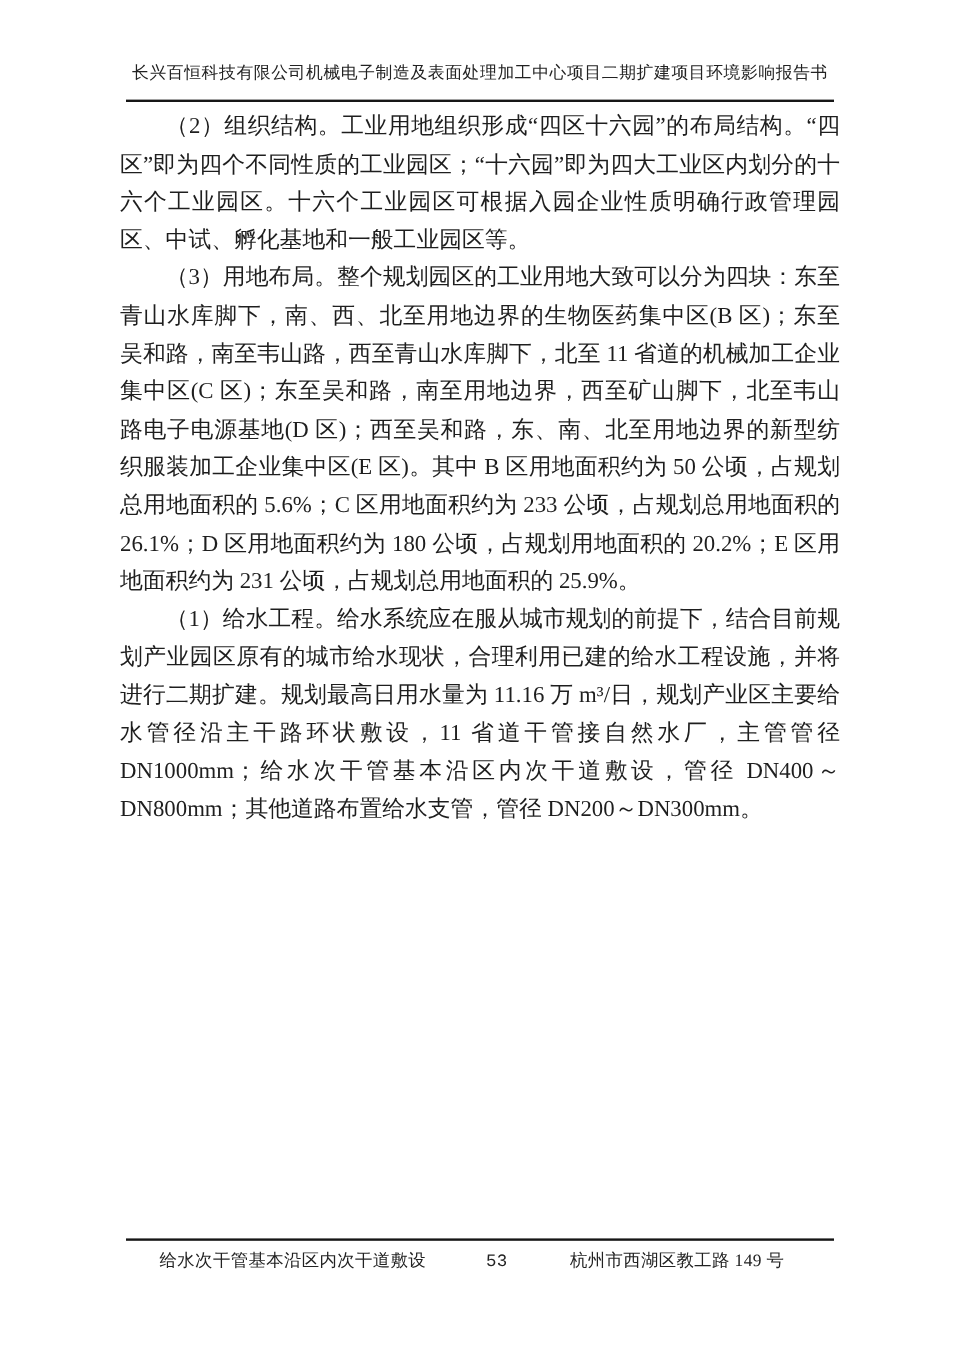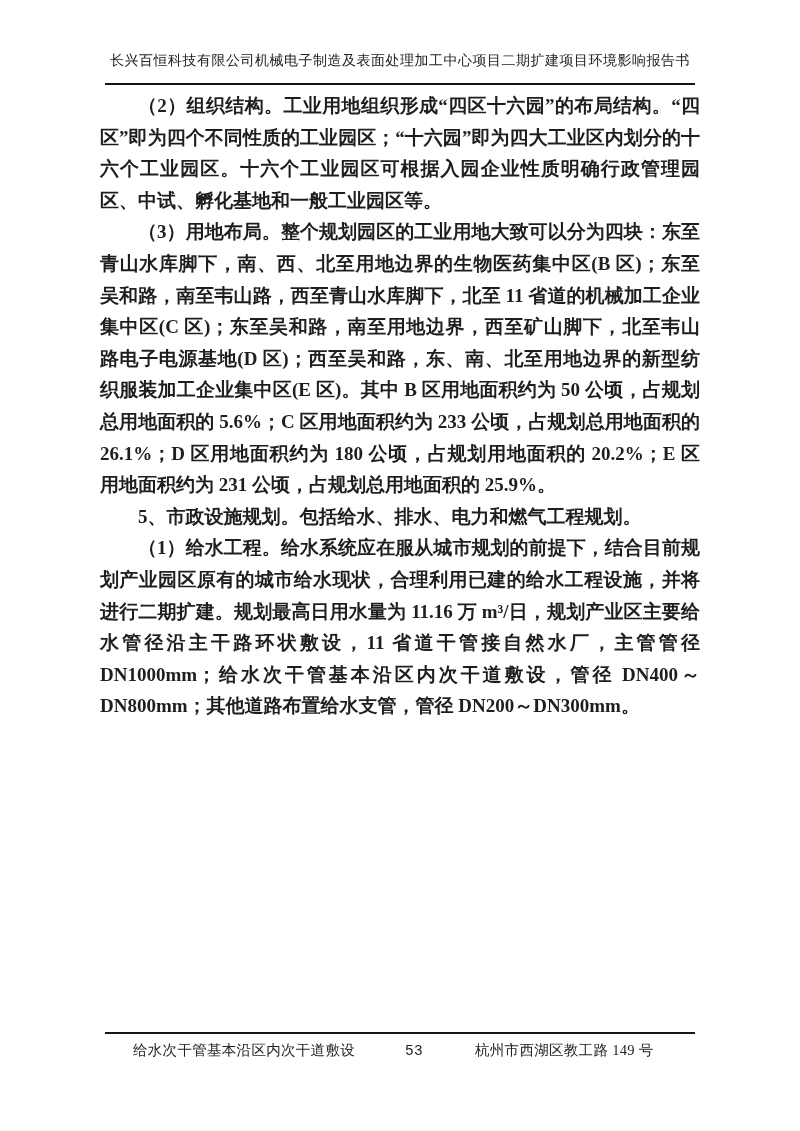--- a/index.html
+++ b/index.html
@@ -45,21 +45,20 @@
     font-size: 19px;
     line-height: 31.6px;
     text-align: justify;
     text-justify: inter-ideograph;
     color: #1e1e1e;
   }
   .content p {
     margin: 0;
     padding: 0;
     text-indent: 2em;
-    font-weight: bold;
   }
   
   .footer-rule {
     position: absolute;
     top: 1032px;
     left: 105px;
     width: 590px;
     height: 2px;
     background: #161616;
   }
@@ -83,21 +82,20 @@
 <body>
 
 <div class="page">
 
   <div class="header-title">长兴百恒科技有限公司机械电子制造及表面处理加工中心项目二期扩建项目环境影响报告书</div>
   <div class="header-rule"></div>
 
   <div class="content">
     <p>（2）组织结构。工业用地组织形成“四区十六园”的布局结构。“四区”即为四个不同性质的工业园区；“十六园”即为四大工业区内划分的十六个工业园区。十六个工业园区可根据入园企业性质明确行政管理园区、中试、孵化基地和一般工业园区等。</p>
     <p>（3）用地布局。整个规划园区的工业用地大致可以分为四块：东至青山水库脚下，南、西、北至用地边界的生物医药集中区(B 区)；东至吴和路，南至韦山路，西至青山水库脚下，北至 11 省道的机械加工企业集中区(C 区)；东至吴和路，南至用地边界，西至矿山脚下，北至韦山路电子电源基地(D 区)；西至吴和路，东、南、北至用地边界的新型纺织服装加工企业集中区(E 区)。其中 B 区用地面积约为 50 公顷，占规划总用地面积的 5.6%；C 区用地面积约为 233 公顷，占规划总用地面积的 26.1%；D 区用地面积约为 180 公顷，占规划用地面积的 20.2%；E 区用地面积约为 231 公顷，占规划总用地面积的 25.9%。</p>
-    <p>5、市政设施规划。包括给水、排水、电力和燃气工程规划。</p>
     <p>（1）给水工程。给水系统应在服从城市规划的前提下，结合目前规划产业园区原有的城市给水现状，合理利用已建的给水工程设施，并将进行二期扩建。规划最高日用水量为 11.16 万 m³/日，规划产业区主要给水管径沿主干路环状敷设，11 省道干管接自然水厂，主管管径 DN1000mm；给水次干管基本沿区内次干道敷设，管径 DN400～DN800mm；其他道路布置给水支管，管径 DN200～DN300mm。</p>
   </div>
 
   <div class="footer-rule"></div>
   <div class="footer-content">
     <span class="footer-company">给水次干管基本沿区内次干道敷设</span>
     <span class="footer-pagenum">53</span>
     <span class="footer-address">杭州市西湖区教工路 149 号</span>
   </div>
 

